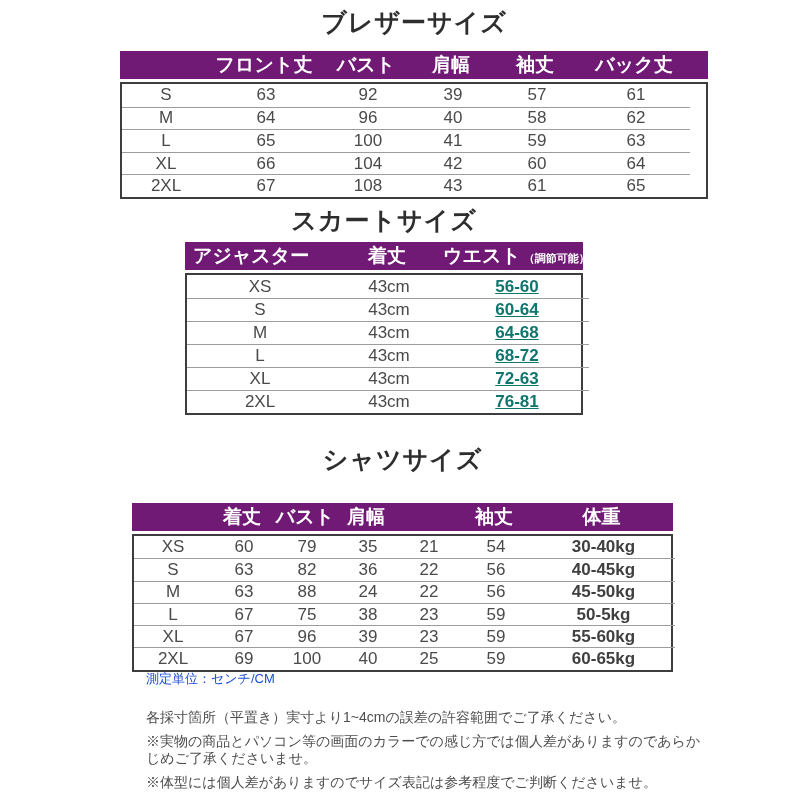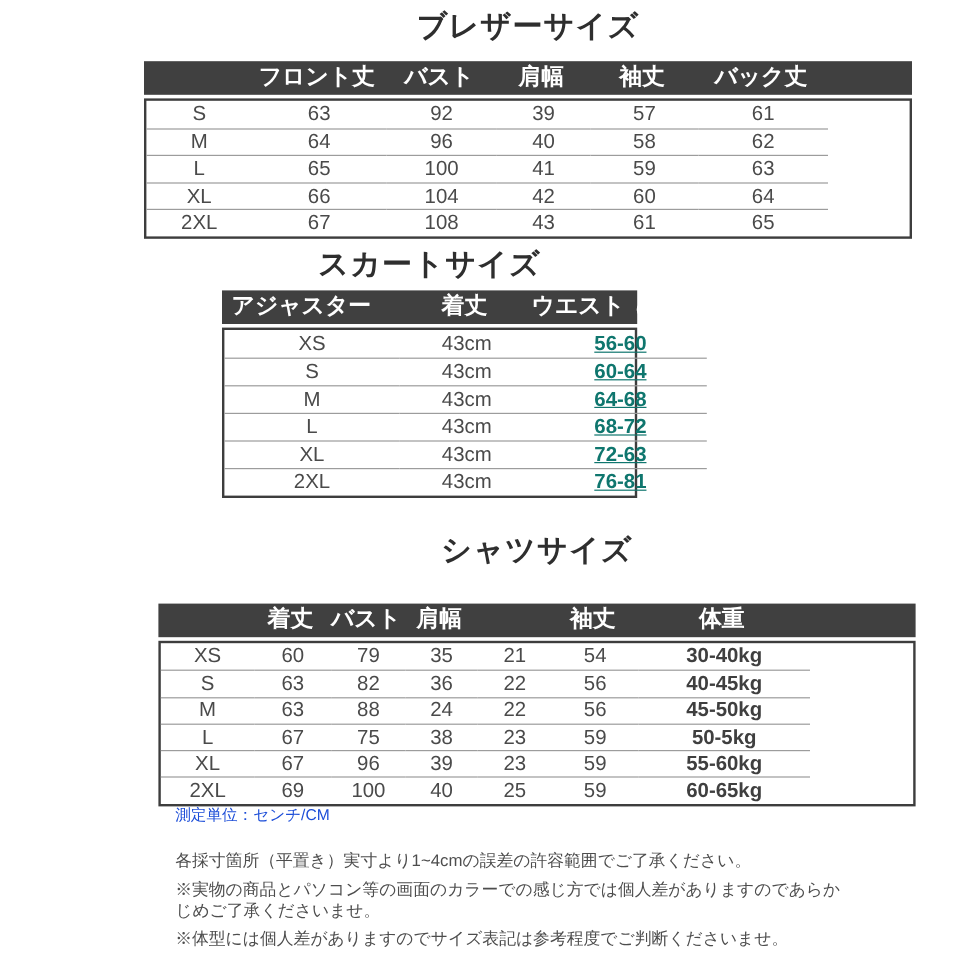--- a/index.html
+++ b/index.html
@@ -16,21 +16,21 @@
     margin: 0;
     text-align: center;
     font-size: 25px;
     line-height: 32px;
     font-weight: bold;
     color: #2e2e2e;
     letter-spacing: 1px;
   }
   .thead {
     display: grid;
-    background: #404040;
+    background: #701a75;
     color: #ffffff;
     height: 28px;
     font-weight: bold;
   }
   .hcell {
     text-align: center;
     font-size: 19px;
     line-height: 28px;
     white-space: nowrap;
     overflow: hidden;
@@ -46,35 +46,35 @@
     display: flex;
     align-items: center;
     justify-content: center;
     font-size: 17px;
     border-top: 1px solid #9c9c9c;
     color: #4a4a4a;
   }
   .cell.r0 { border-top: none; }
 
   
-  .t-blazer { left: 120px; top: 6px; width: 640px; }
+  .t-blazer { left: 120px; top: 6px; width: 588px; }
   .t-blazer h2 { margin-bottom: 13px; }
   .t-blazer .thead, .t-blazer .tbody { grid-template-columns: 88px 112px 92px 78px 90px 108px; }
   .t-blazer .tbody { grid-auto-rows: 22.6px; }
 
   
-  .t-skirt { left: 185px; top: 204px; width: 346px; }
+  .t-skirt { left: 185px; top: 204px; width: 398px; }
   .t-skirt h2 { margin-bottom: 6px; }
   .t-skirt .thead, .t-skirt .tbody { grid-template-columns: 146px 112px 144px; }
   .t-skirt .tbody { grid-auto-rows: 23px; }
   .t-skirt .thead .hcell:first-child { text-align: left; padding-left: 8px; }
   .t-skirt .cell.c2 { font-weight: bold; color: #0f766e; text-decoration: underline; }
 
   
-  .t-shirt { left: 132px; top: 443px; width: 631px; }
+  .t-shirt { left: 132px; top: 443px; width: 541px; }
   .t-shirt h2 { margin-bottom: 28px; }
   .t-shirt .thead, .t-shirt .tbody { grid-template-columns: 78px 64px 62px 60px 62px 72px 143px; }
   .t-shirt .tbody { grid-auto-rows: 22.3px; }
   .t-shirt .cell.c6 { font-weight: bold; color: #3f3f3f; }
 
   
   .notes {
     position: absolute;
     left: 146px;
     top: 670px;

